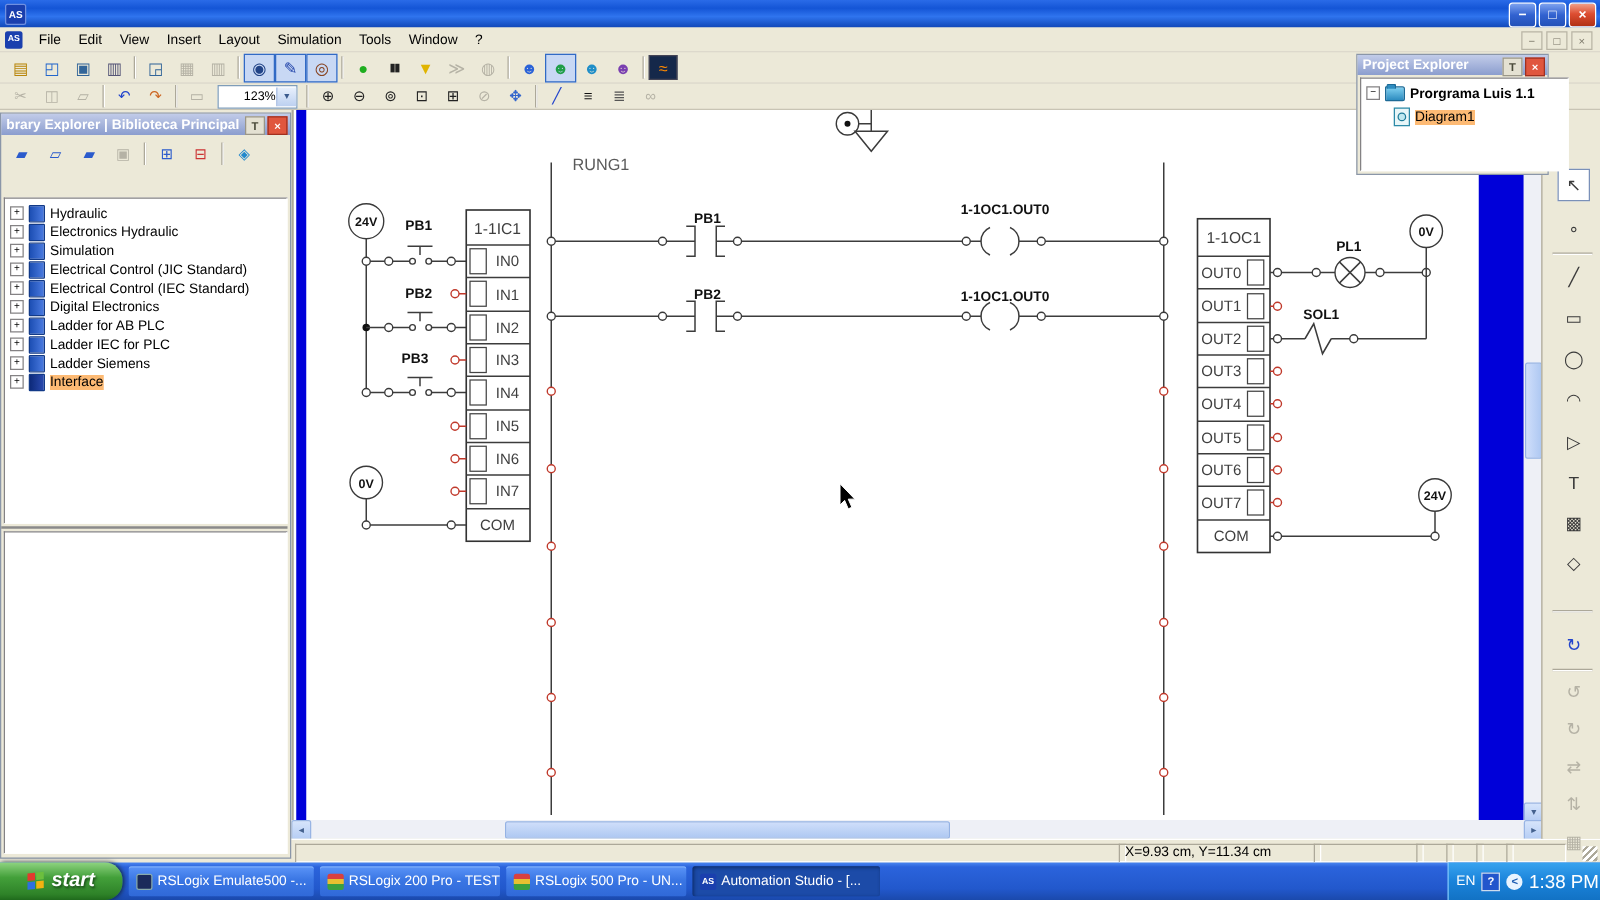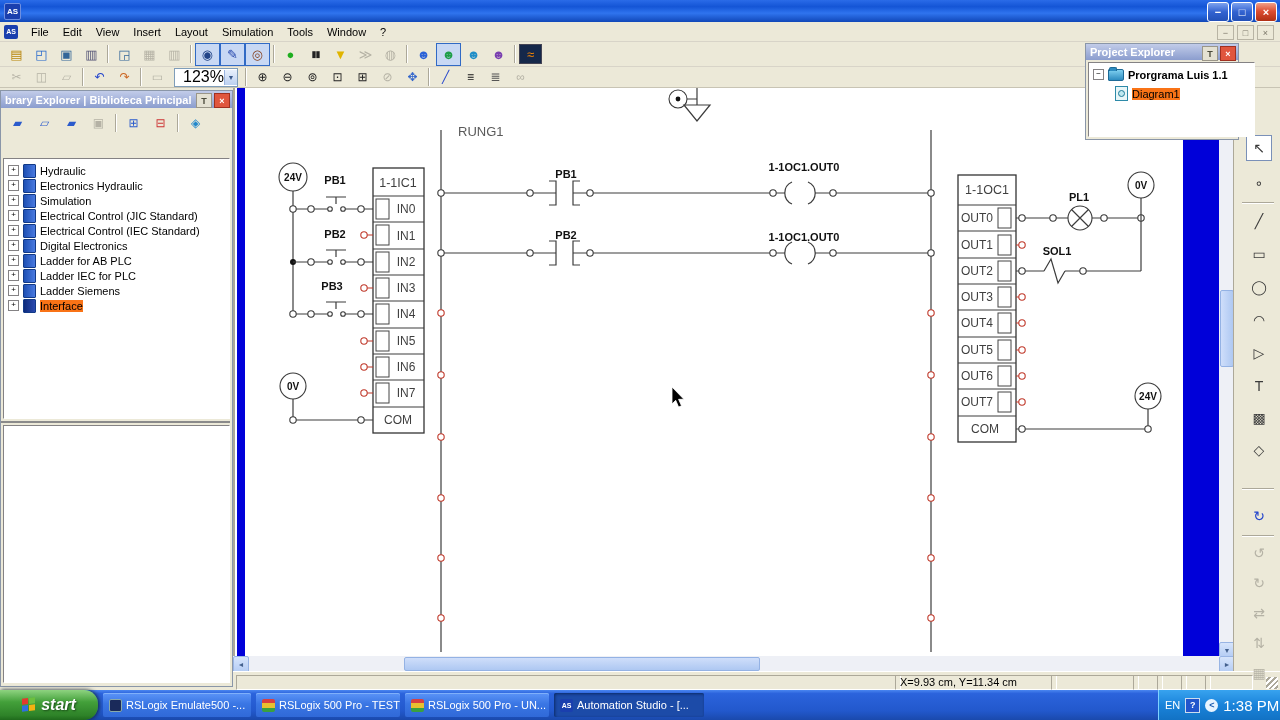--- a/index.html
+++ b/index.html
@@ -36,21 +36,21 @@
   .toolbar2{left:0;top:67px;width:1280px;height:21px;background:#ece9d8;border-bottom:1px solid #c8c4b4;
     display:flex;align-items:center;padding-left:4px;box-sizing:border-box}
   .tbtn{width:23px;height:21px;display:flex;align-items:center;justify-content:center;
     font-size:13px;color:#35507c;border:1px solid transparent}
   .toolbar2 .tbtn{height:18px;font-size:12px}
   .tbtn.pressed{border:1px solid #316ac5;background:#c8d8f4}
   .tbtn.dis{color:#b5b2a5}
   .tbtn.dark{background:#15284a;color:#ff8a00;width:21px;height:18px;border:1px solid #445}
   .tsep{width:1px;height:18px;background:#aca899;border-right:1px solid #fff;margin:0 3px}
   .combo{width:62px;height:17px;background:#fff;border:1px solid #7f9db9;display:flex;margin:0 4px;align-items:center}
-  .combo .cval{flex:1;padding-left:8px;font-size:16px;color:#000}
+  .combo .cval{flex:1;padding-left:20px;font-size:10px;color:#000}
   .combo .cbtn{width:15px;height:15px;background:linear-gradient(180deg,#e8f0fc,#bcd0f0);border-left:1px solid #9ab4e0;
     font-size:7px;color:#3a5a8c;display:flex;align-items:center;justify-content:center}
 
   
   .canvas{left:233px;top:88px;width:1000px;height:583px;background:#fff;z-index:1}
   .vscroll{left:986px;top:0;width:14px;height:568px;background:#eef0f6;position:absolute}
   .hscroll{left:0;top:568px;width:1000px;height:15px;background:#eef0f6;position:absolute}
   .sbtn{position:absolute;background:linear-gradient(180deg,#d6e4fb,#b4ccf4);border:1px solid #98b4e4;border-radius:2px;
     color:#44618e;font-size:7px;display:flex;align-items:center;justify-content:center}
   .sthumbv{position:absolute;left:1px;width:12px;background:linear-gradient(90deg,#cfdefa,#aec8f2);
@@ -65,21 +65,21 @@
   .ptbtn{width:14px;height:13px;background:#e4e1d2;border:1px solid #9a9688;color:#4a4a3a;font-size:9px;font-weight:bold;
     display:flex;align-items:center;justify-content:center;margin-left:2px}
   .ptbtn.red{background:#e0563e;border-color:#a03020;color:#fff}
   .ptitle .btns{position:absolute;right:2px;top:2px;display:flex}
   .whitebox{position:absolute;background:#fff;border:1px solid;border-color:#848284 #fff #fff #848284;box-sizing:border-box}
   .treerow{height:15px;display:flex;align-items:center;font-size:11px;color:#000;padding-left:4px;white-space:nowrap}
   .expbox{width:9px;height:9px;border:1px solid #848284;background:#fff;color:#000;font-size:8px;line-height:7px;
     text-align:center;margin-right:4px;flex:none}
   .bookicon{width:11px;height:12px;background:linear-gradient(90deg,#1d4fb4,#4a7ae0);border:1px solid #123a88;
     border-radius:1px;margin-right:4px;flex:none}
-  .sel{background:#f97316}
+  .sel{background:#fdba74}
   .tabs{position:absolute;display:flex;align-items:flex-end}
   .tab{font-size:11px;padding:3px 8px 3px 8px;border:1px solid #919b9c;border-bottom:none;background:#e0ddcd;
     color:#000;border-radius:2px 2px 0 0;margin-right:1px}
   .tab.active{background:#f8f6f0;position:relative;top:0;padding-top:4px}
   .ltbtn{width:25px;height:22px;display:flex;align-items:center;justify-content:center;font-size:12px;color:#2b5bcc;
     border:1px solid #ece9d8}
   .ltbtn.dis{color:#b5b2a5}
   .foldericon{width:14px;height:10px;background:linear-gradient(180deg,#7fd0f0,#2e8cc0);border:1px solid #1d6a96;
     border-radius:1px 2px 2px 1px;position:relative;margin-right:4px;flex:none}
   .foldericon:before{content:"";position:absolute;left:0;top:-3px;width:6px;height:3px;background:#2e8cc0;
@@ -583,21 +583,21 @@
         <i></i>
       </span>
     <span>start</span>
   </div>
   <div class="task" style="left:103px;width:148px">
     <span class="ticon emu"></span>
     <span>RSLogix Emulate500 -...</span>
   </div>
   <div class="task" style="left:256px;width:144px">
     <span class="ticon rsl"></span>
-    <span>RSLogix 500 Pro - TEST</span>
+    <span>RSLogix 200 Pro - TEST</span>
   </div>
   <div class="task" style="left:405px;width:144px">
     <span class="ticon rsl"></span>
     <span>RSLogix 500 Pro - UN...</span>
   </div>
   <div class="task active" style="left:554px;width:150px">
     <span class="ticon as">AS</span>
     <span>Automation Studio - [...</span>
   </div>
   <div class="tray">

